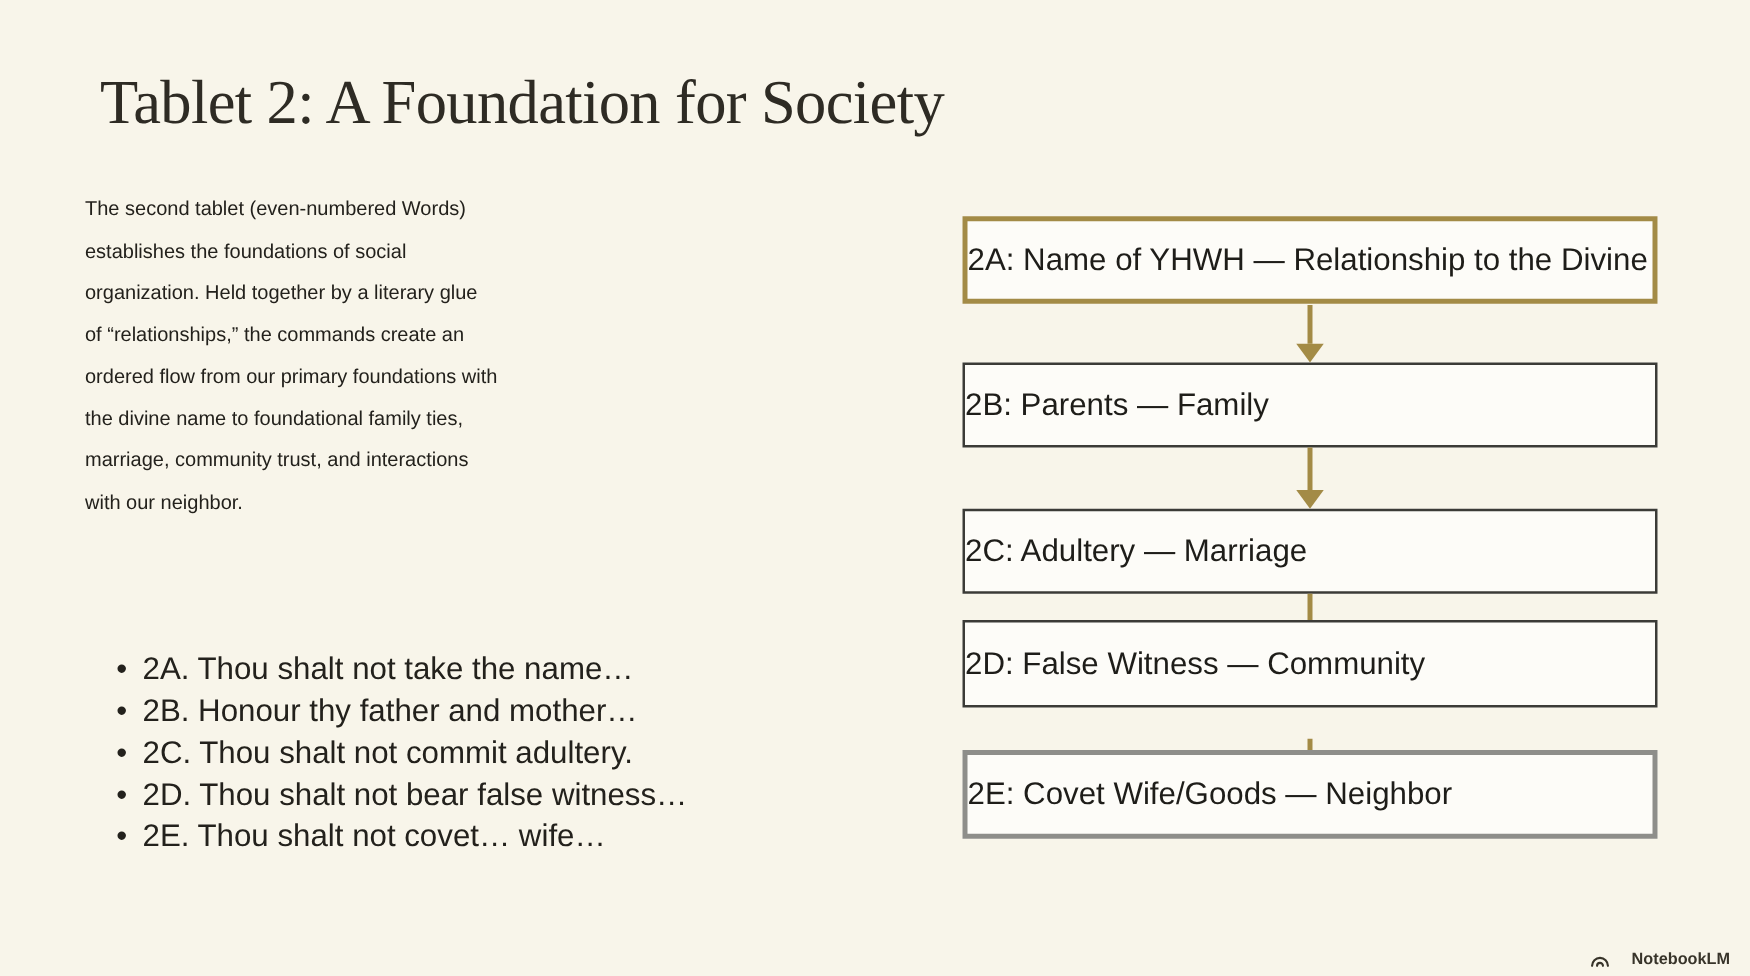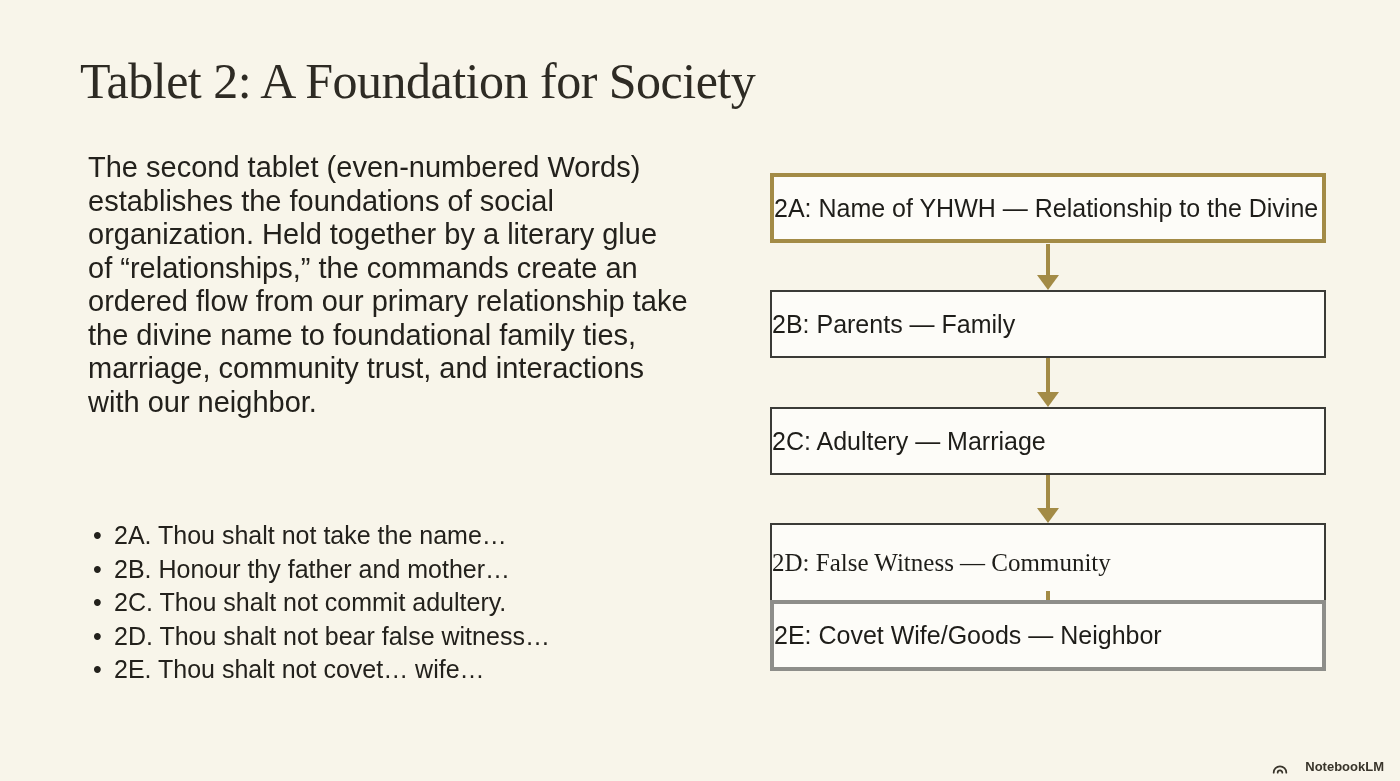--- a/index.html
+++ b/index.html
@@ -23,23 +23,23 @@
     font-family: "Liberation Serif", serif;
     font-weight: 400;
     font-size: 50px;
     line-height: 58px;
     letter-spacing: -0.5px;
     color: var(--title-color, #2e2b24);
     white-space: nowrap;
   }
   .description {
     position: absolute;
-    left: 88px;
+    left: 68px;
     top: 151px;
-    font-size: 29px;
+    font-size: 16px;
     line-height: 33.5px;
     color: var(--text-color, #23211c);
   }
   .description .line { white-space: nowrap; }
   .bullets {
     position: absolute;
     left: 93px;
     top: 519px;
     margin: 0;
     padding: 0;
@@ -69,21 +69,21 @@
     justify-content: flex-start;
     font-size: 25px;
     color: #1e1d19;
     white-space: nowrap;
   }
   .node-gold { border: 4px solid var(--gold, #a38b46); }
   .node-gray { border: 4px solid var(--border-gray, #8e8e8a); }
   .node-1 { top: 173px; height: 70px; }
   .node-2 { top: 290px; height: 68px; }
   .node-3 { top: 407px; height: 68px; }
-  .node-4 { top: 523px; height: 80px; font-family: Liberation Serif, serif; }
+  .node-4 { top: 496px; height: 70px; }
   .node-5 { top: 600px; height: 71px; }
   .arrow {
     position: absolute;
     left: 1037px;
     width: 22px;
     display: flex;
     flex-direction: column;
     align-items: center;
   }
   .arrow .stem {
@@ -120,21 +120,21 @@
 
 <div class="slide">
 
   <h1 class="title">Tablet 2: A Foundation for Society</h1>
 
   <div class="description">
     <div class="line">The second tablet (even-numbered Words)</div>
     <div class="line">establishes the foundations of social</div>
     <div class="line">organization. Held together by a literary glue</div>
     <div class="line">of “relationships,” the commands create an</div>
-    <div class="line">ordered flow from our primary relationship take</div>
+    <div class="line">ordered flow from our primary foundations with</div>
     <div class="line">the divine name to foundational family ties,</div>
     <div class="line">marriage, community trust, and interactions</div>
     <div class="line">with our neighbor.</div>
   </div>
 
   <ul class="bullets">
     <li>2A. Thou shalt not take the name…</li>
     <li>2B. Honour thy father and mother…</li>
     <li>2C. Thou shalt not commit adultery.</li>
     <li>2D. Thou shalt not bear false witness…</li>

